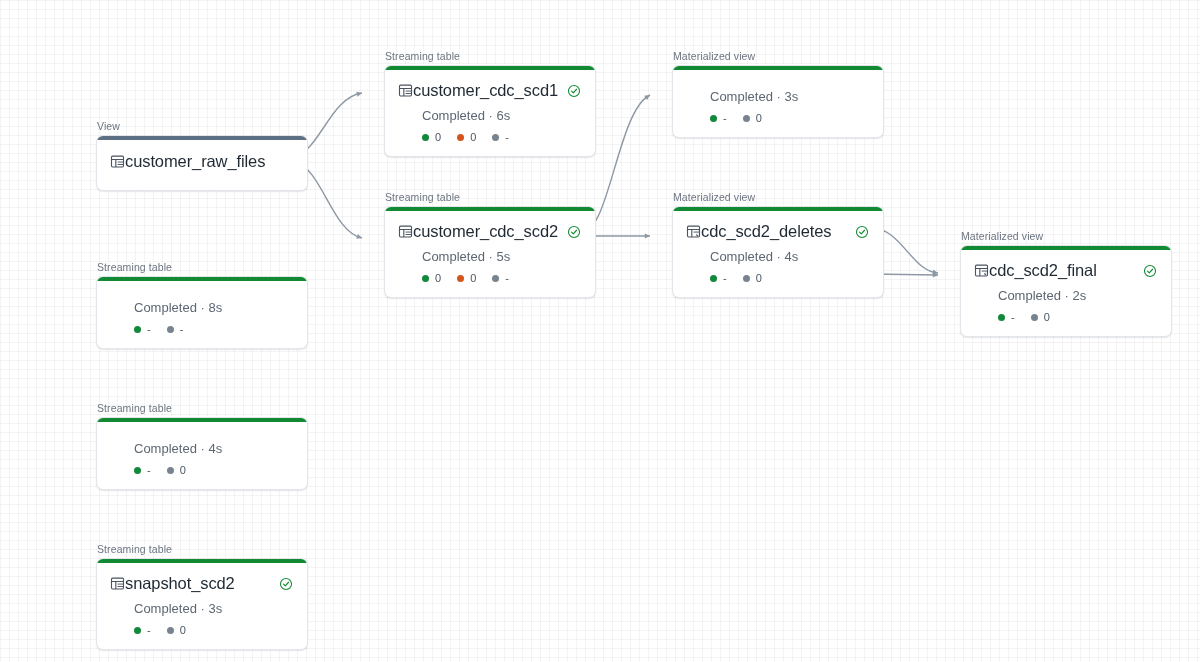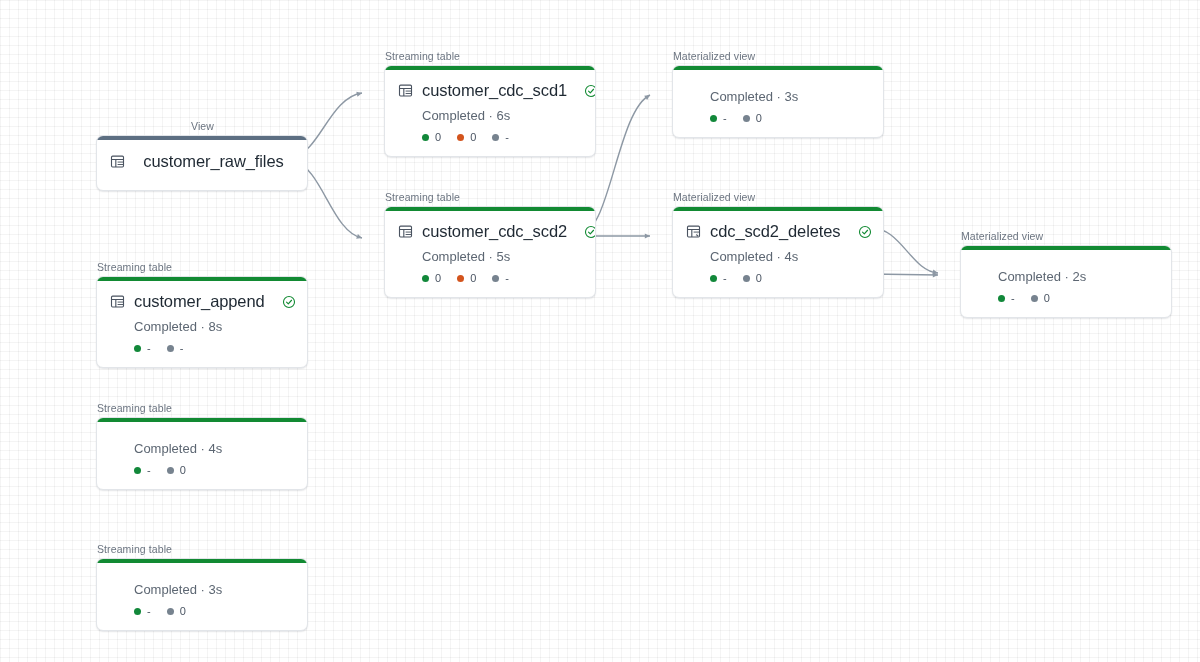--- a/index.html
+++ b/index.html
@@ -75,21 +75,20 @@
   .card-body {
     padding: 11px 14px 13px 13px;
   }
   .card.compact .card-body {
     padding: 12px 14px 19px 13px;
   }
 
   .title-row {
     display: flex;
     align-items: center;
-    gap: 9px;
   }
   .node-icon {
     flex: 0 0 auto;
     width: 15px;
     height: 15px;
     display: block;
     color: #4a5360;
   }
   .node-title {
     font-size: 16.5px;
@@ -157,21 +156,21 @@
       <polygon points="650.0,95.0 644.2,95.7 647.1,100.0" class="edge-head"></polygon>
       <path d="M 582 236 L 650 236" class="edge-path"></path>
       <polygon points="650.0,236.0 644.8,233.4 644.8,238.6" class="edge-head"></polygon>
       <path d="M 870 228 C 900 226, 912 272, 938 273" class="edge-path"></path>
       <polygon points="938.0,273.0 933.3,269.5 932.4,274.7" class="edge-head"></polygon>
       <path d="M 870 274 L 938 275" class="edge-path"></path>
       <polygon points="938.0,275.0 932.8,272.3 932.8,277.5" class="edge-head"></polygon>
     </svg>
 
   <div id="nodes">
-  <div class="node" style="left: 81px; top: 120px; width: 212px; text-align: center;">
+  <div class="node" style="left: 81px; top: 120px; width: 212px;">
     <div class="node-label">View</div>
     <div class="card theme-view compact">
       <div class="card-topbar"></div>
       <div class="card-body">
         <div class="title-row">
           <span class="node-icon-slot">
                 <svg class="node-icon" viewBox="0 0 16 16" fill="none" stroke="currentColor" stroke-width="1.2">
                   <rect x="1.6" y="2.2" width="12.8" height="11.6" rx="1.2"></rect>
                   <path d="M1.6 5.9h12.8M6.2 5.9v7.9"></path>
                   <path d="M8.1 8.6h6.3M8.1 11.2h6.3" stroke-width="1"></path>
@@ -320,56 +319,57 @@
             </div>
       </div>
     </div>
   </div>
 
   <div class="node" style="left: 945px; top: 230px; width: 212px;">
     <div class="node-label">Materialized view</div>
     <div class="card">
       <div class="card-topbar"></div>
       <div class="card-body">
-        <div class="status-line">Completed · 2s</div>
-        <div class="metrics">
-              <span class="metric">
-                <span class="metric-dot" style="background: rgb(18, 136, 58);"></span>
-                <span class="metric-val">-</span>
-              </span>
-              <span class="metric">
-                <span class="metric-dot" style="background: rgb(119, 131, 143);"></span>
-                <span class="metric-val">0</span>
-              </span>
-            </div>
-      </div>
-    </div>
-  </div>
-
-  <div class="node" style="left: 81px; top: 261px; width: 212px;">
-    <div class="node-label">Streaming table</div>
-    <div class="card">
-      <div class="card-topbar"></div>
-      <div class="card-body">
-        <div class="title-row">
-          <span class="node-icon-slot">
-                <svg class="node-icon" viewBox="0 0 16 16" fill="none" stroke="currentColor" stroke-width="1.2">
-                  <rect x="1.6" y="2.2" width="12.8" height="11.6" rx="1.2"></rect>
-                  <path d="M1.6 5.9h12.8M6.2 5.9v7.9"></path>
-                  <path d="M8.1 8.6h6.3M8.1 11.2h6.3" stroke-width="1"></path>
-                </svg>
-              </span>
-          <span class="node-title">customer_append</span>
+        <div class="title-row">
+          <span class="node-icon-slot">
+                <svg class="node-icon" viewBox="0 0 16 16" fill="none" stroke="currentColor" stroke-width="1.2">
+                  <rect x="1.6" y="2.2" width="12.8" height="11.6" rx="1.2"></rect>
+                  <path d="M1.6 5.9h12.8M6.2 5.9v7.9"></path>
+                  <path d="M8.1 8.6h6.3" stroke-width="1"></path>
+                  <path d="M12.1 9.9l-1.8 2.4h1.6l-.4 1.9 2-2.6h-1.6z" fill="currentColor" stroke="none"></path>
+                </svg>
+              </span>
+          <span class="node-title">cdc_scd2_final</span>
           <span class="status-icon-slot">
                 <svg class="status-icon" viewBox="0 0 16 16" fill="none" stroke="currentColor" stroke-width="1.25">
                   <circle cx="8" cy="8" r="6.3"></circle>
                   <path d="M5.2 8.2l2 2 3.7-4.2" stroke-width="1.3" stroke-linecap="round" stroke-linejoin="round"></path>
                 </svg>
               </span>
         </div>
+        <div class="status-line">Completed · 2s</div>
+        <div class="metrics">
+              <span class="metric">
+                <span class="metric-dot" style="background: rgb(18, 136, 58);"></span>
+                <span class="metric-val">-</span>
+              </span>
+              <span class="metric">
+                <span class="metric-dot" style="background: rgb(119, 131, 143);"></span>
+                <span class="metric-val">0</span>
+              </span>
+            </div>
+      </div>
+    </div>
+  </div>
+
+  <div class="node" style="left: 81px; top: 261px; width: 212px;">
+    <div class="node-label">Streaming table</div>
+    <div class="card">
+      <div class="card-topbar"></div>
+      <div class="card-body">
         <div class="status-line">Completed · 8s</div>
         <div class="metrics">
               <span class="metric">
                 <span class="metric-dot" style="background: rgb(18, 136, 58);"></span>
                 <span class="metric-val">-</span>
               </span>
               <span class="metric">
                 <span class="metric-dot" style="background: rgb(119, 131, 143);"></span>
                 <span class="metric-val">-</span>
               </span>
@@ -396,20 +396,36 @@
             </div>
       </div>
     </div>
   </div>
 
   <div class="node" style="left: 81px; top: 543px; width: 212px;">
     <div class="node-label">Streaming table</div>
     <div class="card">
       <div class="card-topbar"></div>
       <div class="card-body">
+        <div class="title-row">
+          <span class="node-icon-slot">
+                <svg class="node-icon" viewBox="0 0 16 16" fill="none" stroke="currentColor" stroke-width="1.2">
+                  <rect x="1.6" y="2.2" width="12.8" height="11.6" rx="1.2"></rect>
+                  <path d="M1.6 5.9h12.8M6.2 5.9v7.9"></path>
+                  <path d="M8.1 8.6h6.3M8.1 11.2h6.3" stroke-width="1"></path>
+                </svg>
+              </span>
+          <span class="node-title">snapshot_scd2</span>
+          <span class="status-icon-slot">
+                <svg class="status-icon" viewBox="0 0 16 16" fill="none" stroke="currentColor" stroke-width="1.25">
+                  <circle cx="8" cy="8" r="6.3"></circle>
+                  <path d="M5.2 8.2l2 2 3.7-4.2" stroke-width="1.3" stroke-linecap="round" stroke-linejoin="round"></path>
+                </svg>
+              </span>
+        </div>
         <div class="status-line">Completed · 3s</div>
         <div class="metrics">
               <span class="metric">
                 <span class="metric-dot" style="background: rgb(18, 136, 58);"></span>
                 <span class="metric-val">-</span>
               </span>
               <span class="metric">
                 <span class="metric-dot" style="background: rgb(119, 131, 143);"></span>
                 <span class="metric-val">0</span>
               </span>

